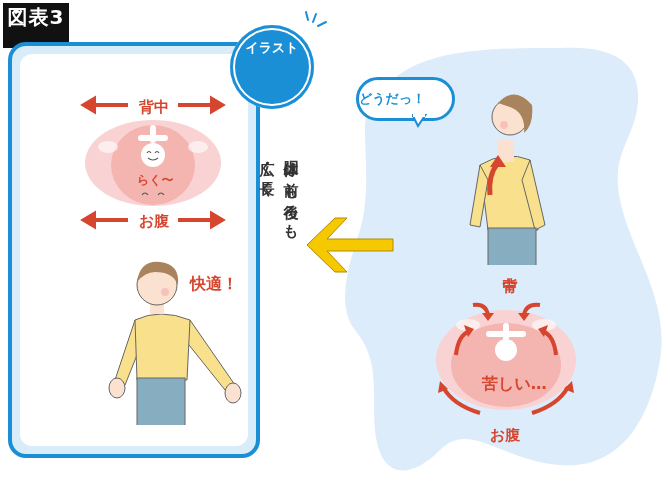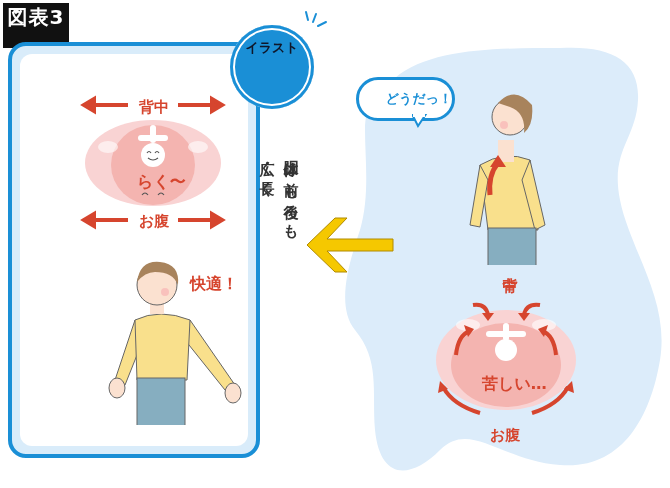--- a/index.html
+++ b/index.html
@@ -6,25 +6,25 @@
   body { width:670px; height:488px; position:relative; overflow:hidden; background:#ffffff;
          font-family:"DejaVu Sans", sans-serif; }
   .abs { position:absolute; }
   .fig-label { left:3px; top:3px; width:66px; height:45px; background:#111; color:#fff;
                font-weight:bold; font-size:20px; line-height:28px; text-align:center; letter-spacing:1px; }
   .panel { left:8px; top:42px; width:244px; height:408px; border:4px solid #1a8fd6; border-radius:18px;
            background:#d9ecfa; }
   .panel-inner { left:8px; top:8px; right:8px; bottom:8px; background:#fff; border-radius:12px; position:absolute; }
   .badge { left:230px; top:25px; width:84px; height:84px; border-radius:50%; background:#1a8fd6;
            box-shadow: inset 0 0 0 3px #1a8fd6, inset 0 0 0 5px #ffffff; }
-  .badge-line { color:#0f172a; font-weight:bold; text-align:center; width:100%; position:absolute; font-size:13px; }
+  .badge-line { color:#ffffff; font-weight:bold; text-align:center; width:100%; position:absolute; font-size:13px; }
   .label-red { color:#d6452e; font-weight:bold; font-size:15px; }
   .vert { writing-mode:vertical-rl; font-weight:bold; color:#333; font-size:15px; letter-spacing:2px; }
   .bubble { left:356px; top:77px; width:93px; height:38px; border:3px solid #1a8fd6; border-radius:22px; background:#fff;
-            color:#1a8fd6; font-weight:bold; font-size:13px; text-align:right; line-height:38px; }
+            color:#1a8fd6; font-weight:bold; font-size:13px; text-align:left; line-height:38px; }
 </style>
 </head>
 <body>
 
 <div class="abs fig-label">図表3</div>
 
 <svg class="abs" style="left:0;top:0" width="670" height="488">
   <path d="M395,78 C430,48 500,48 560,48 C610,45 640,60 638,100 C636,140 610,150 620,200 C630,250 670,300 660,360 C650,420 620,470 560,465 C500,460 470,420 440,450 C410,480 380,480 375,430 C372,390 380,360 355,330 C335,305 350,260 360,230 C370,195 365,160 365,130 C365,105 375,95 395,78 Z" fill="#dcecfa"></path>
 </svg>
 
@@ -51,21 +51,21 @@
   <ellipse cx="28" cy="52" rx="10" ry="6" fill="#fff" opacity="0.6"></ellipse>
   <ellipse cx="118" cy="52" rx="10" ry="6" fill="#fff" opacity="0.6"></ellipse>
   <rect x="58" y="40" width="30" height="6" rx="3" fill="#fff"></rect>
   <rect x="70" y="30" width="6" height="18" rx="3" fill="#fff"></rect>
   <circle cx="73" cy="60" r="12" fill="#fff"></circle>
   <path d="M67,58 q2,-3 4,0 M75,58 q2,-3 4,0 M68,63 q5,4 10,0" stroke="#555" stroke-width="1.2" fill="none"></path>
   <path d="M62,100 q3,-4 6,0 M78,100 q3,-4 6,0" stroke="#555" stroke-width="1.2" fill="none"></path>
 </svg>
 <div class="abs label-red" style="left:139px;top:98px">背中</div>
 <div class="abs label-red" style="left:139px;top:212px">お腹</div>
-<div class="abs label-red" style="left:137px;top:172px;font-size:16px">らく〜</div>
+<div class="abs label-red" style="left:137px;top:172px;font-size:12px">らく〜</div>
 
 <div class="abs vert" style="left:281px;top:148px;height:170px">胴体は前も後ろも</div>
 <div class="abs vert" style="left:257px;top:148px;height:100px">広く長く</div>
 
 <svg class="abs" style="left:95px;top:250px" width="150" height="175">
   <path d="M40,70 L20,130 L30,135 L50,85 Z" fill="#f9e08c" stroke="#666" stroke-width="1"></path>
   <path d="M95,70 L140,135 L130,140 L90,90 Z" fill="#f9e08c" stroke="#666" stroke-width="1"></path>
   <path d="M40,70 Q65,58 95,70 L92,130 L42,130 Z" fill="#f9e08c" stroke="#666" stroke-width="1"></path>
   <rect x="42" y="128" width="48" height="50" fill="#86aec0" stroke="#666" stroke-width="1"></rect>
   <rect x="55" y="48" width="14" height="16" fill="#fbe1d0"></rect>

